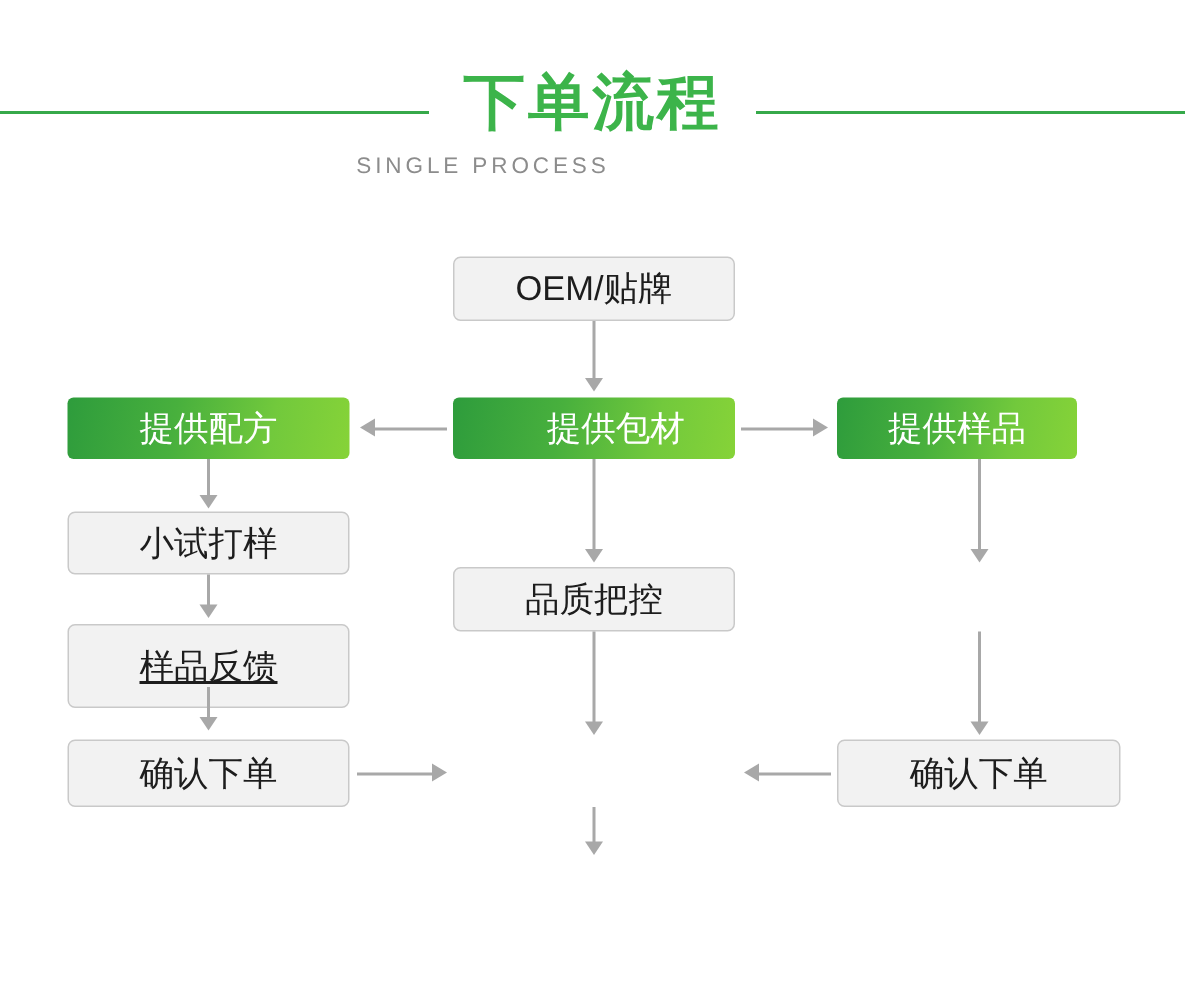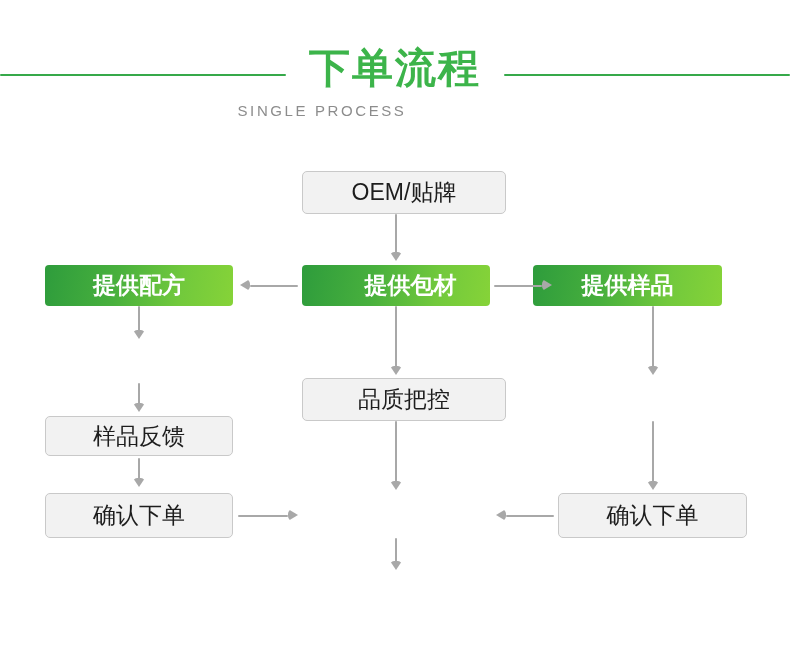--- a/index.html
+++ b/index.html
@@ -1,15 +1,15 @@
 <!DOCTYPE html>
 <html><head>
 <meta charset="utf-8">
 <style>
-  * { box-sizing: border-box; margin: 0; padding: 0; border-radius: 19px; }
+  * { box-sizing: border-box; margin: 0; padding: 0; }
   html, body {
     width: 790px; height: 672px;
     background: #ffffff;
     font-family: "Liberation Sans", "DejaVu Sans", sans-serif;
     overflow: hidden;
   }
   #page { position: relative; width: 790px; height: 672px; background: #fff; }
 
   
   .hdr-line {
@@ -48,21 +48,21 @@
     border: 1px solid #c9c9c9;
     color: #1d1d1d;
     font-size: 23px;
     font-weight: 400;
   }
   .node.green {
     background: linear-gradient(100deg, #2e9c3c 0%, #48b03d 38%, #72c93c 72%, #86d338 100%);
     border: none;
     color: #ffffff;
     font-size: 23px;
-    font-weight: 700;
+    font-weight: 400;
     border-radius: 4px;
   }
 
   
   .vline {
     position: absolute;
     width: 2px;
     background: #a8a8a8;
   }
   .hline {
@@ -93,56 +93,57 @@
 </head>
 <body>
 
 <div id="page">
 
   <div class="hdr-line left"></div>
   <div class="hdr-line right"></div>
   <div class="hdr-title">下单流程</div>
   <div class="hdr-sub">SINGLE PROCESS</div>
 
-  <div class="node plain" style="left:302px; top:171px; width:204px; height:43px;">OEM/贴牌</div>
+  <div class="node plain" style="left:302px; top:171px; width:188px; height:43px;">OEM/贴牌</div>
 
   <div class="vline" style="left:395px; top:214px; height:42px;"></div>
   <div class="arrow-d" style="left:390px; top:252px;"></div>
 
   <div class="node green" style="left:45px; top:265px; width:188px; height:41px;">提供配方</div>
   <div class="node green" style="left:302px; top:265px; width:188px; height:41px;padding-left:29px;">提供包材</div>
-  <div class="node green" style="left:533px; top:265px; width:189px; height:41px;">提供样品</div>
+  <div class="node green" style="left:558px; top:265px; width:160px; height:41px;">提供样品</div>
 
   <div class="hline" style="left:250px; top:285px; width:48px;"></div>
   <div class="arrow-l" style="left:240px; top:279px;"></div>
 
   <div class="hline" style="left:494px; top:285px; width:48px;"></div>
   <div class="arrow-r" style="left:542px; top:279px;"></div>
 
   <div class="vline" style="left:138px; top:306px; height:27px;"></div>
   <div class="arrow-d" style="left:133px; top:330px;"></div>
 
+  <div class="node plain" style="left:45px; top:341px; width:188px; height:42px;">小试打样</div>
 
   <div class="vline" style="left:138px; top:383px; height:22px;"></div>
   <div class="arrow-d" style="left:133px; top:403px;"></div>
 
-  <div class="node plain" style="left:45px; top:416px; width:188px; height:40px;">样品反馈</div>
+  <div class="node plain" style="left:45px; top:416px; width:188px; height:56px;text-decoration:underline;">样品反馈</div>
 
   <div class="vline" style="left:138px; top:458px; height:22px;"></div>
   <div class="arrow-d" style="left:133px; top:478px;"></div>
 
   <div class="node plain" style="left:45px; top:493px; width:188px; height:45px;">确认下单</div>
 
   <div class="hline" style="left:238px; top:515px; width:50px;"></div>
   <div class="arrow-r" style="left:288px; top:509px;"></div>
 
   <div class="vline" style="left:395px; top:306px; height:62px;"></div>
   <div class="arrow-d" style="left:390px; top:366px;"></div>
 
-  <div class="node plain" style="left:302px; top:378px; width:204px; height:43px;">品质把控</div>
+  <div class="node plain" style="left:302px; top:378px; width:188px; height:43px;">品质把控</div>
 
   <div class="vline" style="left:395px; top:421px; height:62px;"></div>
   <div class="arrow-d" style="left:390px; top:481px;"></div>
 
 
   <div class="vline" style="left:395px; top:538px; height:25px;"></div>
   <div class="arrow-d" style="left:390px; top:561px;"></div>
 
 
   <div class="vline" style="left:652px; top:306px; height:62px;"></div>

